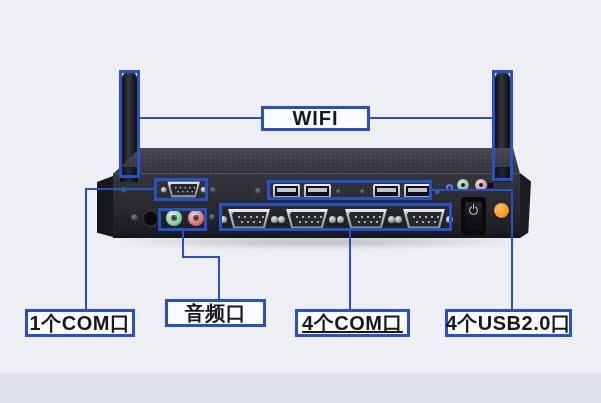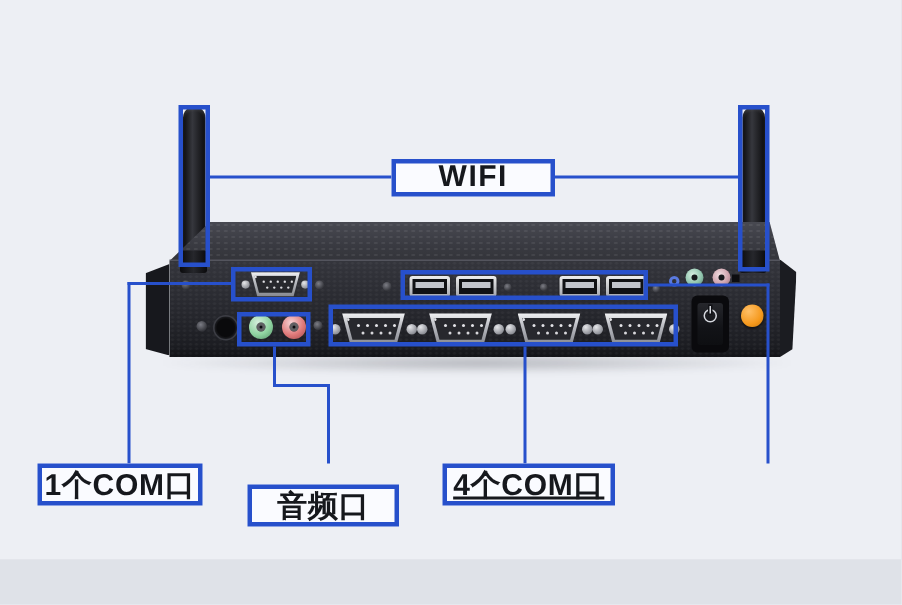--- a/index.html
+++ b/index.html
@@ -292,20 +292,23 @@
   <div class="c-line" style="left:432px; top:189px; width:81px;  height:2px;"></div>
   <div class="c-line" style="left:511px; top:189px; width:2px;   height:120px;"></div>
 
   <div class="wifi-box">
     <span>WIFI</span>
   </div>
 
   <div class="lbl-box" style="left:25px;  top:309px; width:110px;">
     <span>1个COM口</span>
   </div>
-  <div class="lbl-box" style="left:165px; top:323px; width:101px;">
+  <div class="lbl-box" style="left:165px; top:299px; width:101px;">
     <span>音频口</span>
   </div>
   <div class="lbl-box" style="left:295px; top:309px; width:115px;text-decoration:underline;">
     <span>4个COM口</span>
   </div>
+  <div class="lbl-box" style="left:445px; top:309px; width:127px;">
+    <span>4个USB2.0口</span>
+  </div>
 
 </div>
 
 </body></html>

